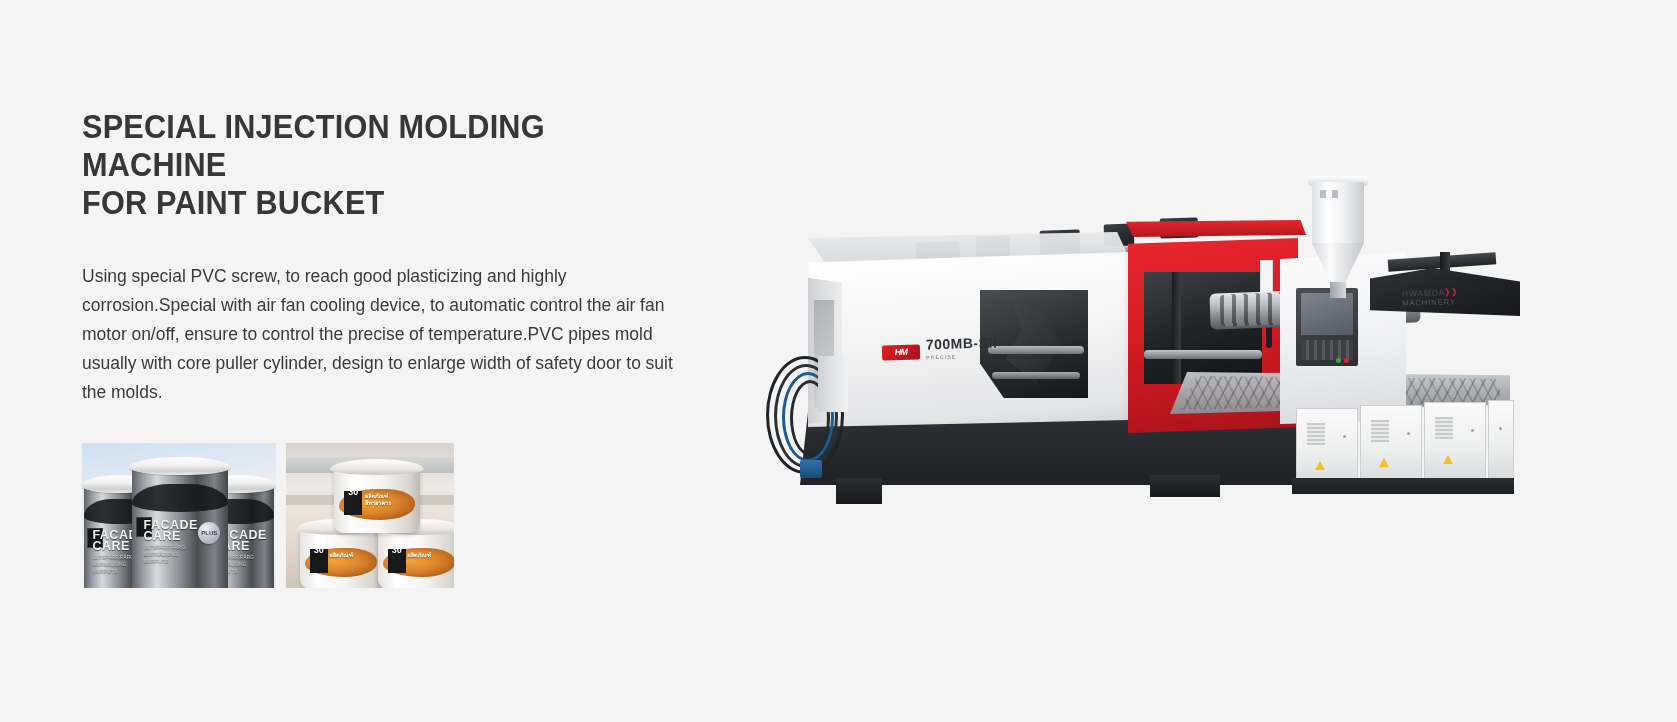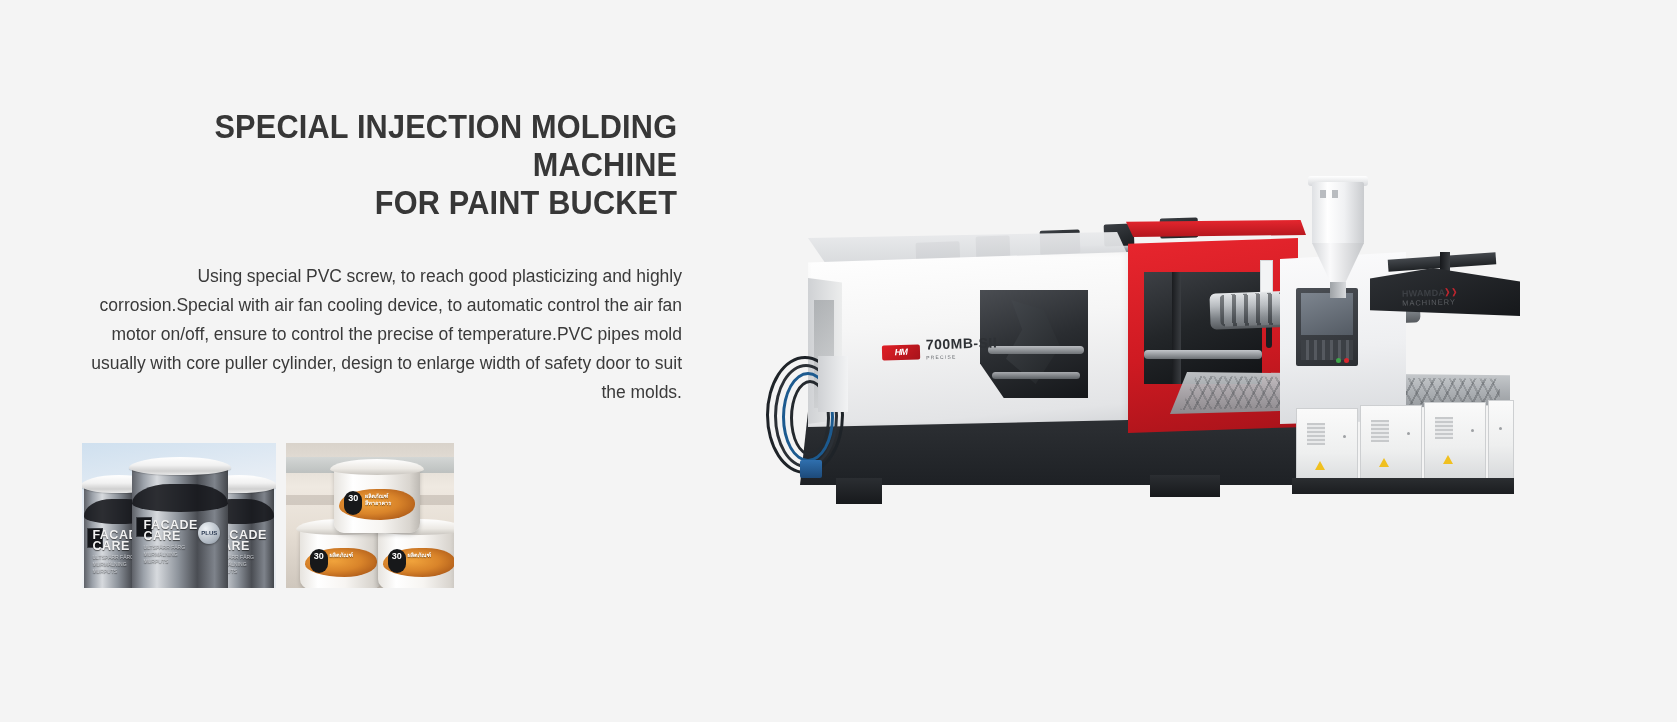--- a/index.html
+++ b/index.html
@@ -16,21 +16,20 @@
     font-family: "Liberation Sans", sans-serif;
     position: relative;
   }
 
   
   .left-col {
     position: absolute;
     left: 82px;
     top: 108px;
     width: 640px;
-    text-align: right;
   }
 
   .page-title {
     font-family: "Liberation Sans", sans-serif;
     font-weight: bold;
     font-size: 33px;
     line-height: 38px;
     letter-spacing: 0.2px;
     color: #373737;
     text-transform: uppercase;
@@ -185,22 +184,21 @@
   }
   .bucket .bbadge {
     position: absolute;
     left: 12%;
     top: 36%;
     width: 18px; height: 24px;
     background: #17181a;
     color: #fff;
     font-size: 9px; font-weight: bold;
     display: flex; align-items: flex-end; justify-content: center;
-    padding-bottom: 12px;
-    border-radius: 9px;
+    padding-bottom: 18px;
   }
   .bucket .btext {
     position: absolute;
     left: 36%;
     top: 40%;
     color: #fff;
     font-size: 5.5px;
     line-height: 7px;
     text-shadow: 0 1px 1px rgba(0,0,0,.45);
     font-weight: bold;

